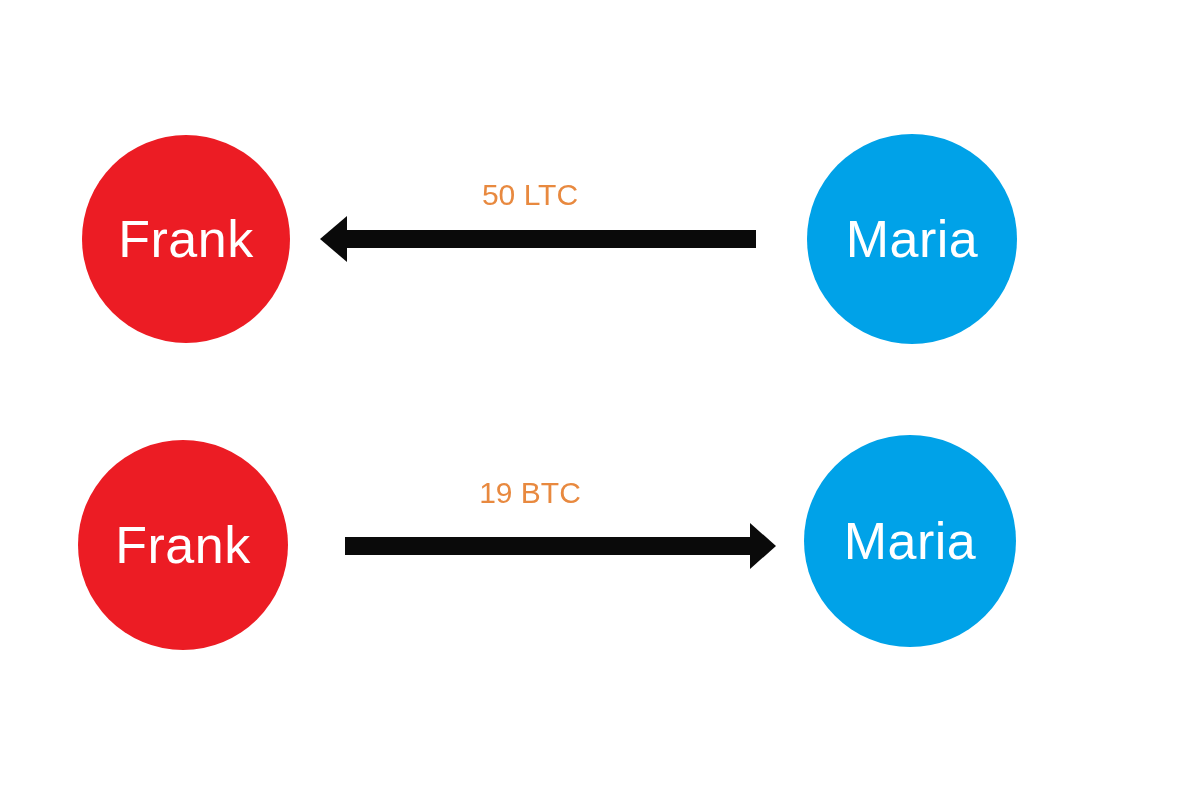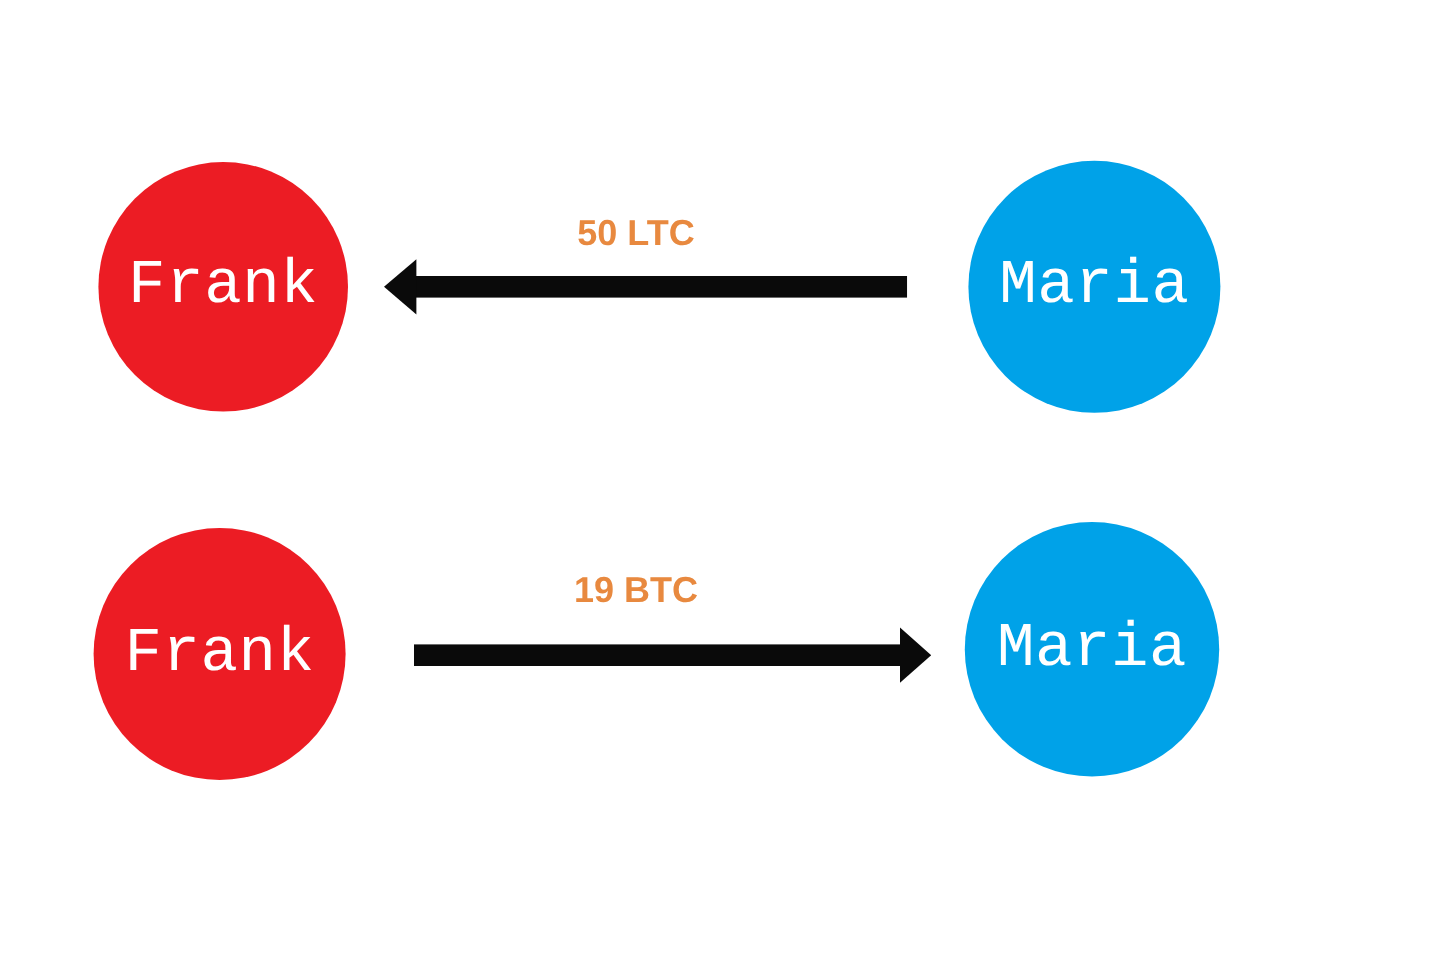--- a/index.html
+++ b/index.html
@@ -18,38 +18,37 @@
     display: flex;
     align-items: center;
     justify-content: center;
   }
   .node-label {
     font-size: 52px;
     font-weight: 400;
     letter-spacing: 0.5px;
     line-height: 1;
     user-select: none;
-    font-family: Liberation Mono, monospace;
   }
 
   
   .node-frank-1 { left: 82px;  top: 135px; width: 208px; height: 208px; }
   .node-maria-1 { left: 807px; top: 134px; width: 210px; height: 210px; }
   .arrow-1 { position: absolute; left: 320px; top: 214px; width: 436px; height: 50px; }
   .amount-1 { position: absolute; left: 430px; top: 180px; width: 200px; }
 
   
   .node-frank-2 { left: 78px;  top: 440px; width: 210px; height: 210px; }
   .node-maria-2 { left: 804px; top: 435px; width: 212px; height: 212px; }
   .arrow-2 { position: absolute; left: 345px; top: 521px; width: 432px; height: 50px; }
   .amount-2 { position: absolute; left: 430px; top: 478px; width: 200px; }
 
   .amount-label {
     font-size: 30px;
-    font-weight: 700;
+    font-weight: 400;
     text-align: center;
     line-height: 1;
     user-select: none;
   }
 </style>
 </head>
 <body>
 
 <div class="canvas" style="background-color: rgb(255, 255, 255);">
 

